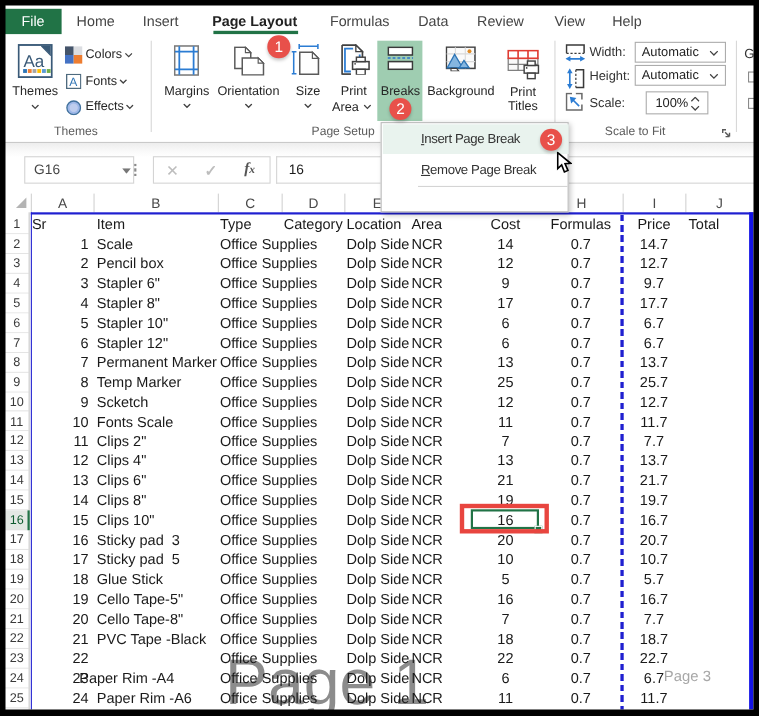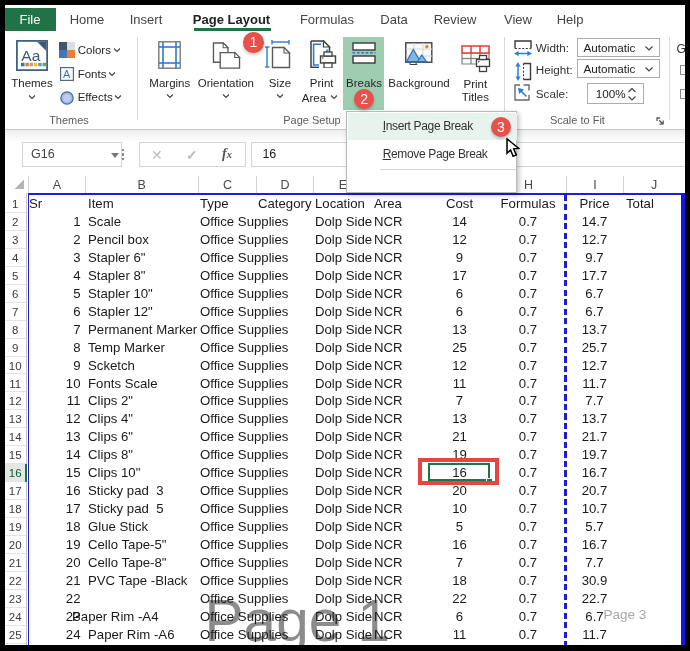--- a/index.html
+++ b/index.html
@@ -470,21 +470,21 @@
 <span class="c" style="left:566px;width:57px">7.7</span>
 </div>
 <div class="r" style="top:572.06px">
 <span class="n" style="left:40px;width:40.5px">21</span>
 <span class="t" style="left:88px">PVC Tape -Black</span>
 <span class="t" style="left:200px">Office Supplies</span>
 <span class="t" style="left:315px">Dolp Side</span>
 <span class="t" style="left:374px">NCR</span>
 <span class="c" style="left:429px;width:61px">18</span>
 <span class="c" style="left:490px;width:76px">0.7</span>
-<span class="c" style="left:566px;width:57px">30.9</span>
+<span class="c" style="left:566px;width:57px">18.7</span>
 </div>
 <div class="r" style="top:590.02px">
 <span class="n" style="left:40px;width:40.5px">22</span>
 <span class="t" style="left:200px">Office Supplies</span>
 <span class="t" style="left:315px">Dolp Side</span>
 <span class="t" style="left:374px">NCR</span>
 <span class="c" style="left:429px;width:61px">22</span>
 <span class="c" style="left:490px;width:76px">0.7</span>
 <span class="c" style="left:566px;width:57px">22.7</span>
 </div>

